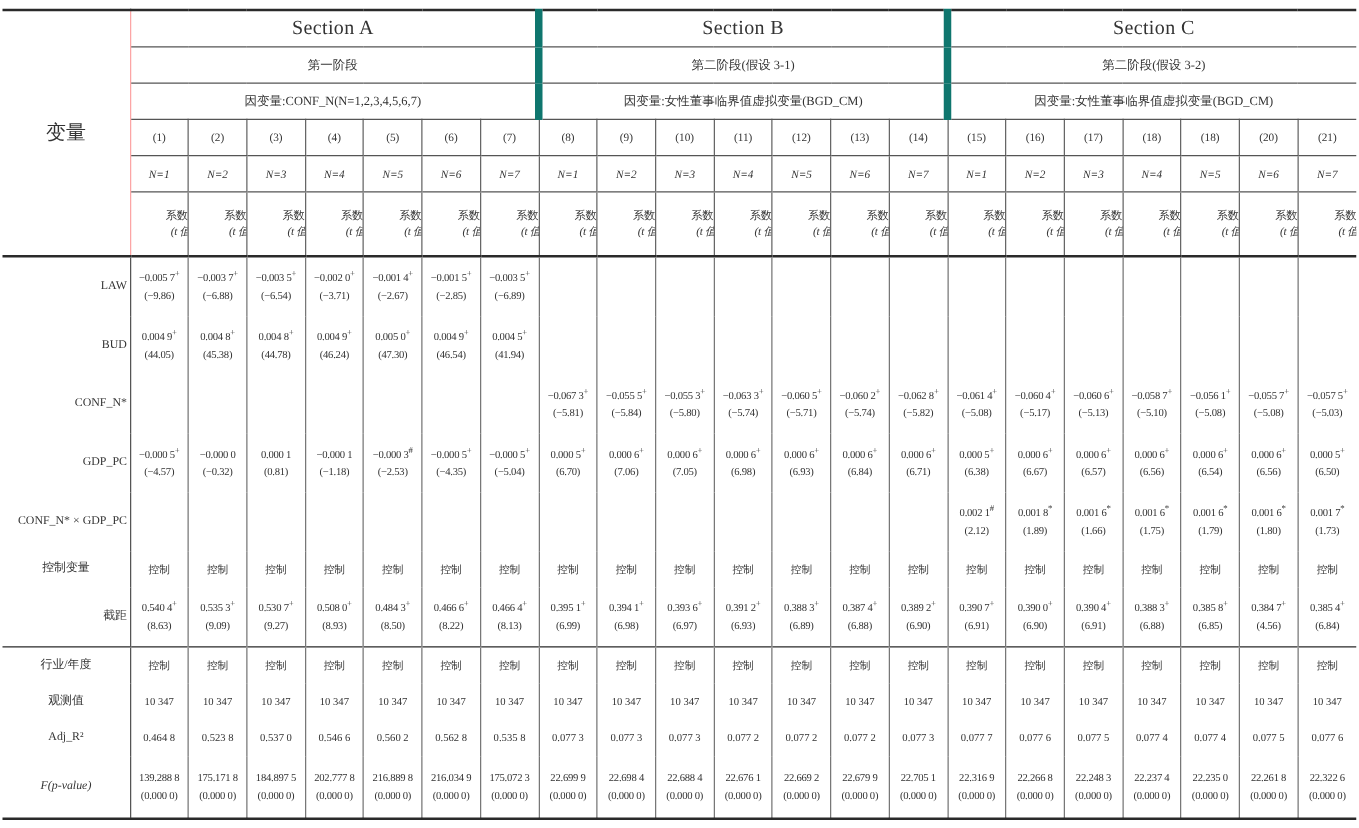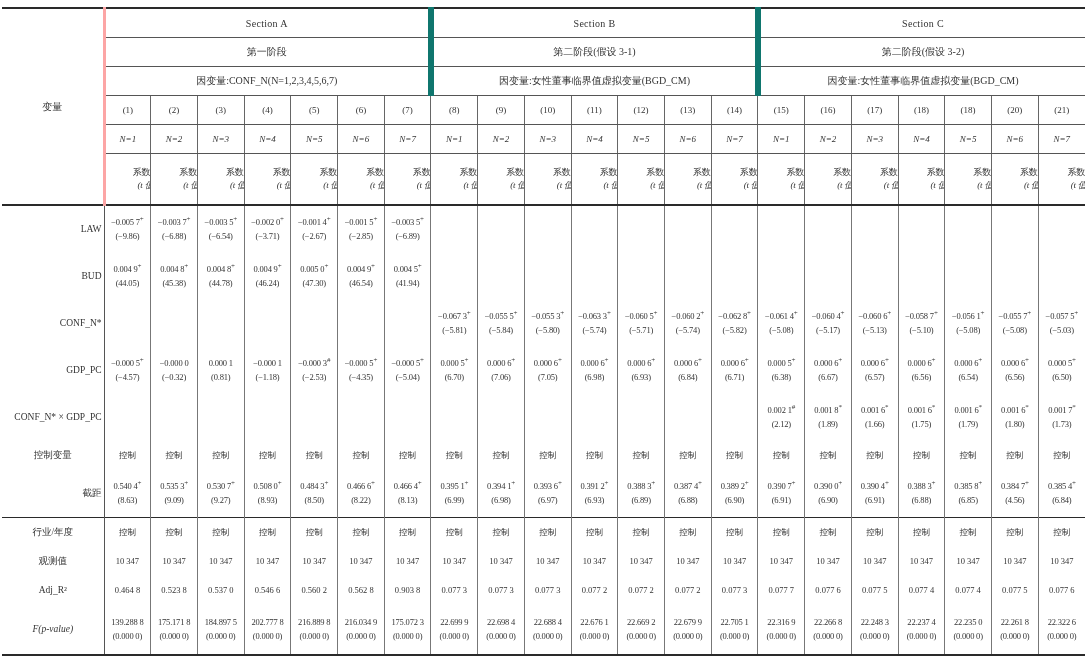--- a/index.html
+++ b/index.html
@@ -5,27 +5,27 @@
   html,body{margin:0;padding:0;background:#ffffff;}
   body{width:1087px;height:662px;overflow:hidden;
        font-family:"Liberation Serif","DejaVu Serif",serif;color:#333;}
   .wrap{padding:7px 2px 0 2px;}
   table{border-collapse:collapse;table-layout:fixed;width:1083px;
         border-top:2px solid #2a2a2a;border-bottom:2px solid #2a2a2a;}
   td,th{padding:0;margin:0;text-align:center;vertical-align:middle;
         font-weight:normal;overflow:hidden;}
   
   .h-row td{border-bottom:1px solid #555;}
-  .sec-cell{font-size:10px;height:28px;letter-spacing:.3px;}
+  .sec-cell{font-size:16px;height:28px;letter-spacing:.3px;}
   .stage-cell,.dep-cell{font-size:10px;height:28px;}
   .num-cell,.n-cell{font-size:9px;height:28px;border-left:1px solid #666;}
   .n-cell{font-style:italic;}
   .coef-cell{font-size:9px;height:50px;line-height:1.5;border-left:1px solid #666;text-align:right;}
   .coef-cell .t-line{font-style:italic;padding-left:32px;}
-  .corner{font-size:10px;border-right:3px solid #fca5a5;border-bottom:2px solid #2a2a2a;}
+  .corner{font-size:16px;border-right:1px solid #fca5a5;border-bottom:2px solid #2a2a2a;}
   .sec-left{border-left:6px solid #0f766e;}
   .hdr-heavy td,.hdr-heavy th{border-bottom:2px solid #2a2a2a;}
   
   tbody th.rowlabel{font-size:9.5px;border-right:1px solid #555;line-height:1.3;
                     padding:0 2px;}
   tbody td.dcell{font-size:8.5px;border-left:1px solid #777;line-height:1.55;}
   .r47{height:47px;text-align:right;} .r30{height:29px;} .r50{height:49px;}
   sup{font-size:7px;line-height:0;}
   .it{font-style:italic;}
   .footer-sep th,.footer-sep td{border-top:1.5px solid #2a2a2a;}
@@ -660,21 +660,21 @@
           <td class="dcell">10 347</td>
         </tr>
         <tr>
           <th class="rowlabel r30">Adj_R²</th>
           <td class="dcell">0.464 8</td>
           <td class="dcell">0.523 8</td>
           <td class="dcell">0.537 0</td>
           <td class="dcell">0.546 6</td>
           <td class="dcell">0.560 2</td>
           <td class="dcell">0.562 8</td>
-          <td class="dcell">0.903 8</td>
+          <td class="dcell">0.535 8</td>
           <td class="dcell">0.077 3</td>
           <td class="dcell">0.077 3</td>
           <td class="dcell">0.077 3</td>
           <td class="dcell">0.077 2</td>
           <td class="dcell">0.077 2</td>
           <td class="dcell">0.077 2</td>
           <td class="dcell">0.077 3</td>
           <td class="dcell">0.077 7</td>
           <td class="dcell">0.077 6</td>
           <td class="dcell">0.077 5</td>

